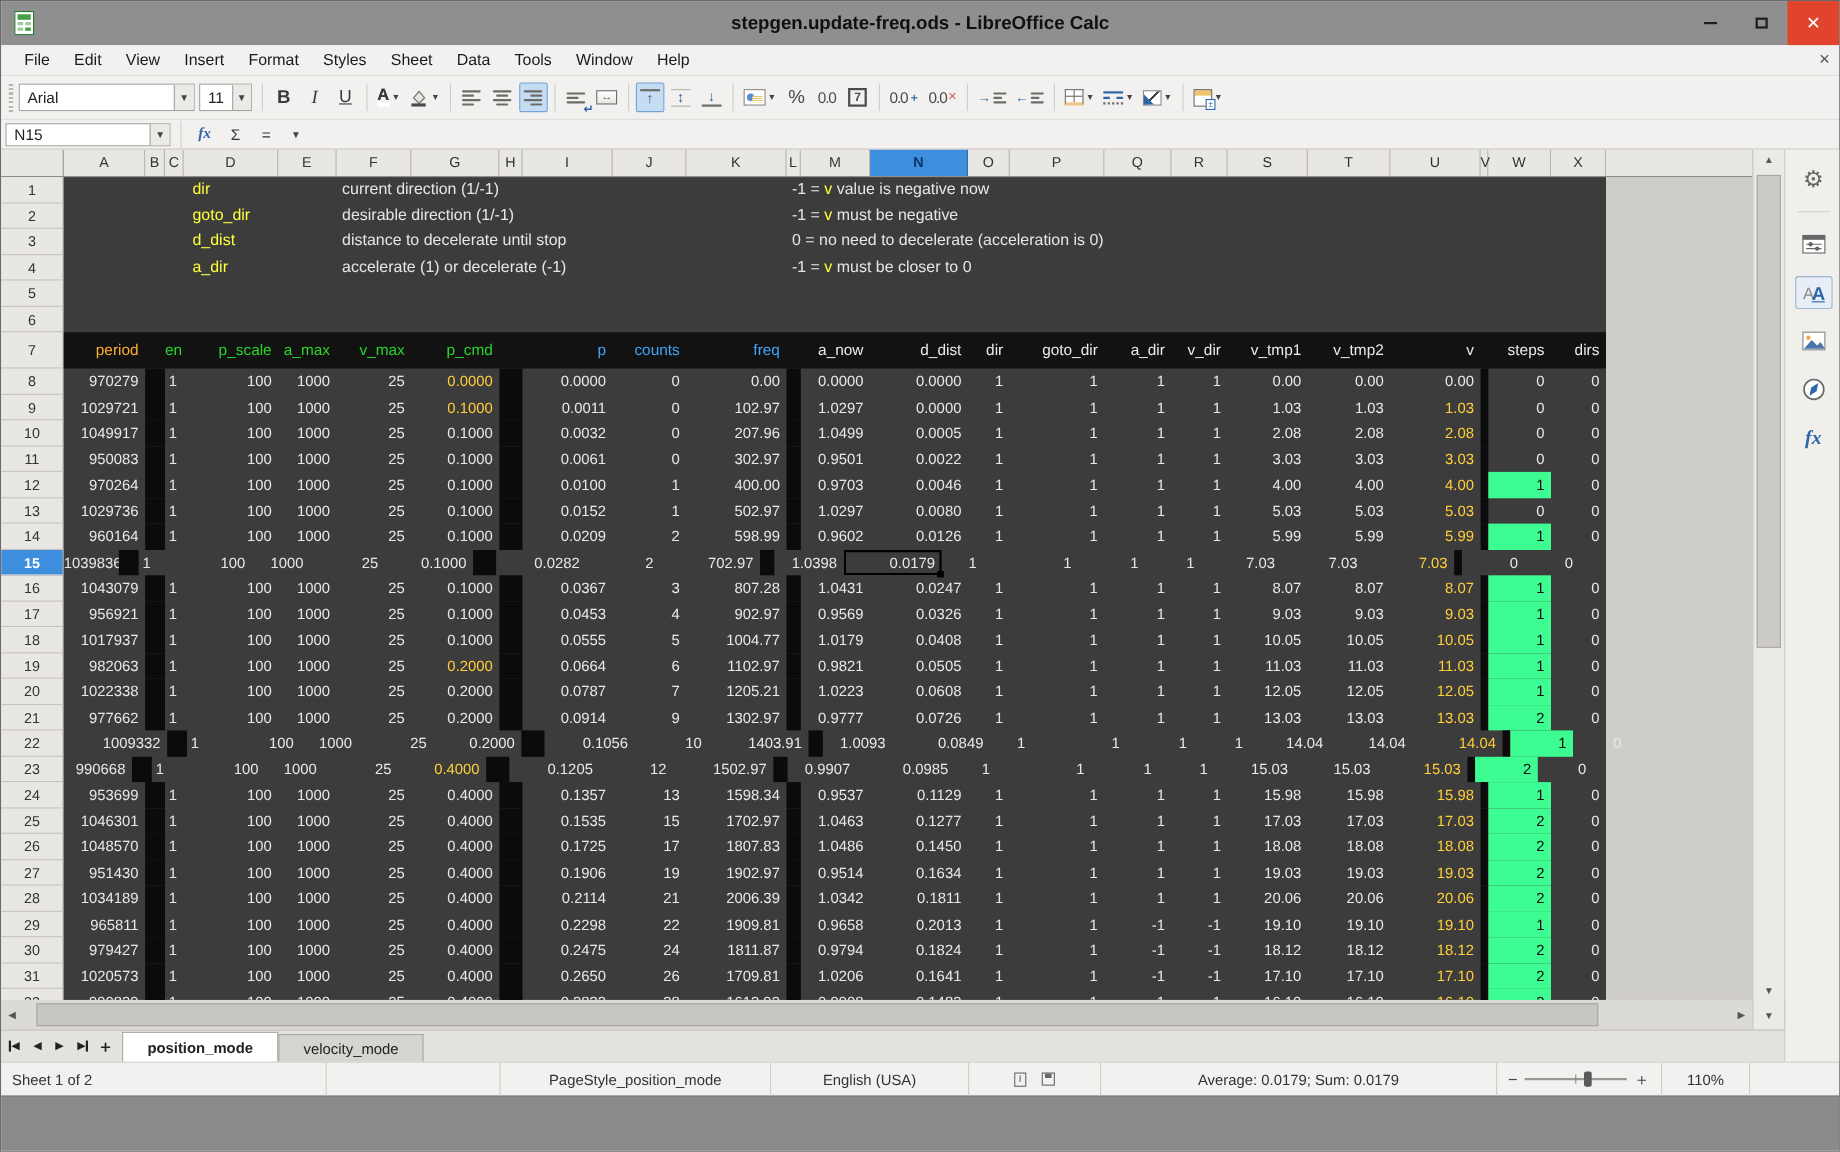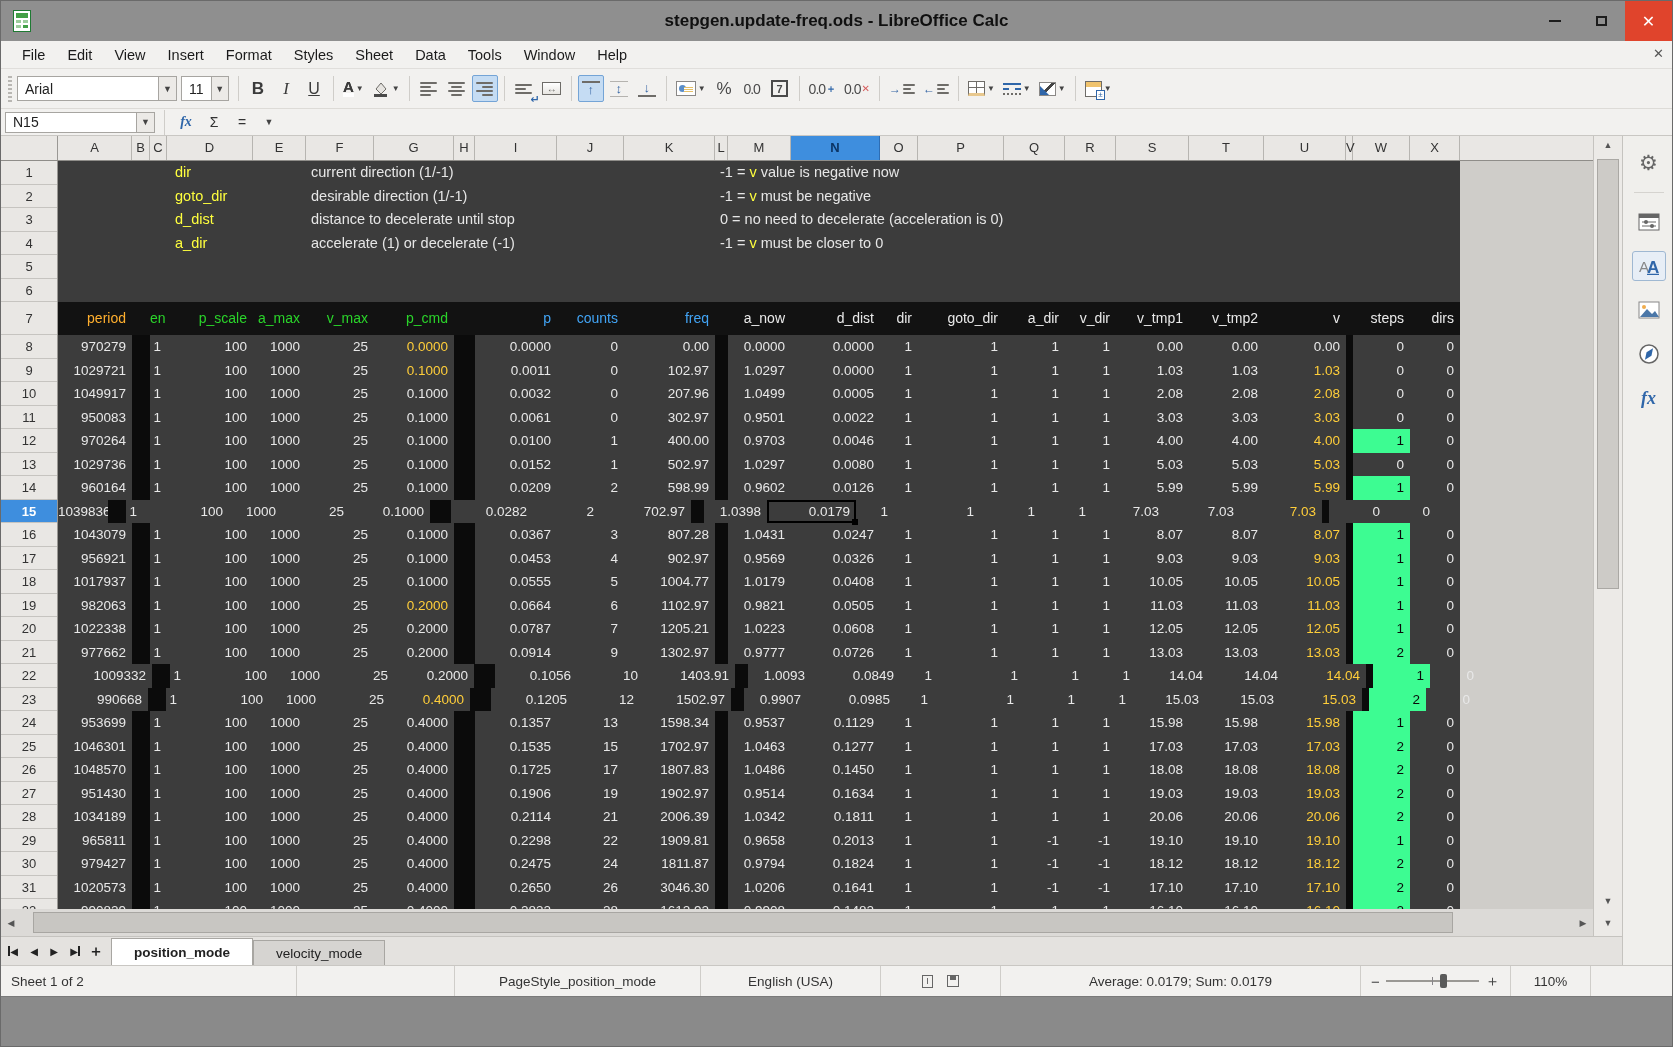--- a/index.html
+++ b/index.html
@@ -857,21 +857,21 @@
               <div class="cell" style="width: 61px;">1</div>
               <div class="cell" style="width: 51px;">1</div>
               <div class="cell" style="width: 73px;">14.04</div>
               <div class="cell" style="width: 75px;">14.04</div>
               <div class="cell gold" style="width: 82px;">14.04</div>
               <div class="stripe" style="width: 7px;"></div>
               <div class="cell stepon" style="width: 57px;">1</div>
               <div class="cell" style="width: 50px;">0</div>
             </div>
             <div class="grow">
-              <div class="cell" style="width: 90px;">990668</div>
+              <div class="cell" style="width: 62px;">990668</div>
               <div class="stripe" style="width: 18px;"></div>
               <div class="cell" style="width: 17px;">1</div>
               <div class="cell" style="width: 86px;">100</div>
               <div class="cell" style="width: 53px;">1000</div>
               <div class="cell" style="width: 68px;">25</div>
               <div class="cell gold" style="width: 80px;">0.4000</div>
               <div class="stripe" style="width: 21px;"></div>
               <div class="cell" style="width: 82px;">0.1205</div>
               <div class="cell" style="width: 67px;">12</div>
               <div class="cell" style="width: 91px;">1502.97</div>
@@ -1075,21 +1075,21 @@
               <div class="cell" style="width: 74px;">1020573</div>
               <div class="stripe" style="width: 18px;"></div>
               <div class="cell" style="width: 17px;">1</div>
               <div class="cell" style="width: 86px;">100</div>
               <div class="cell" style="width: 53px;">1000</div>
               <div class="cell" style="width: 68px;">25</div>
               <div class="cell" style="width: 80px;">0.4000</div>
               <div class="stripe" style="width: 21px;"></div>
               <div class="cell" style="width: 82px;">0.2650</div>
               <div class="cell" style="width: 67px;">26</div>
-              <div class="cell" style="width: 91px;">3046.30</div>
+              <div class="cell" style="width: 91px;">1709.81</div>
               <div class="stripe" style="width: 13px;"></div>
               <div class="cell" style="width: 63px;">1.0206</div>
               <div class="cell" style="width: 89px;">0.1641</div>
               <div class="cell" style="width: 38px;">1</div>
               <div class="cell" style="width: 86px;">1</div>
               <div class="cell" style="width: 61px;">-1</div>
               <div class="cell" style="width: 51px;">-1</div>
               <div class="cell" style="width: 73px;">17.10</div>
               <div class="cell" style="width: 75px;">17.10</div>
               <div class="cell gold" style="width: 82px;">17.10</div>

